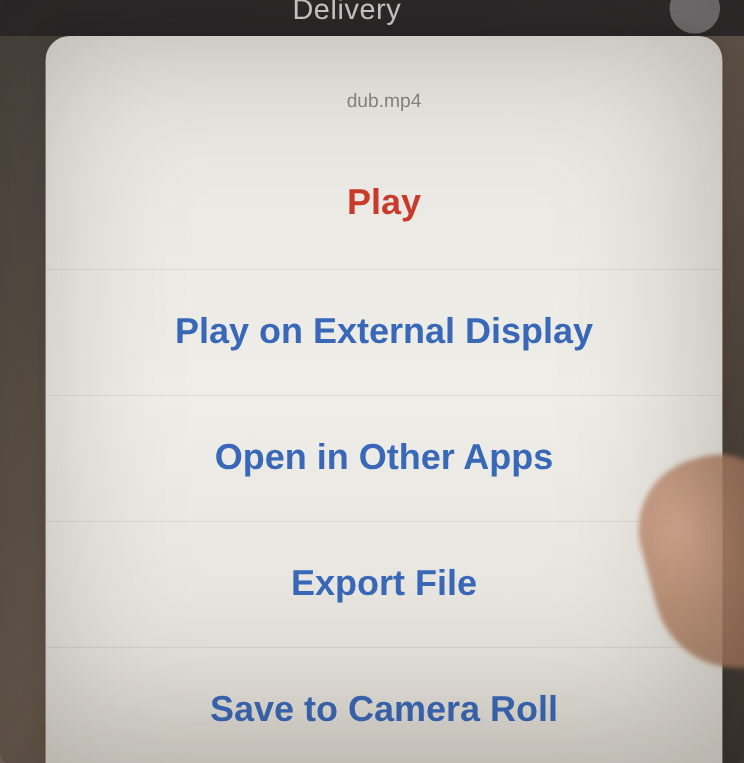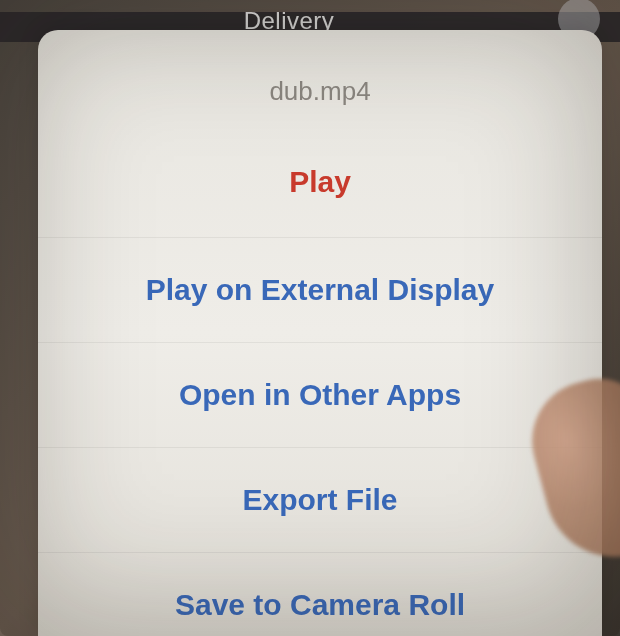--- a/index.html
+++ b/index.html
@@ -10,21 +10,21 @@
     body {
       width: 620px;
       height: 636px;
       font-family: -apple-system, BlinkMacSystemFont, "Helvetica Neue", Arial, sans-serif;
       background: linear-gradient(135deg, #4a4540 0%, #6b5d52 50%, #3a3530 100%);
       overflow: hidden;
       position: relative;
     }
     .backdrop {
       position: absolute;
-      top: 12px;
+      top: 0;
       left: 0;
       right: 0;
       height: 30px;
       background: rgba(40, 38, 42, 0.92);
       display: flex;
       align-items: center;
       justify-content: flex-end;
       padding: 0 20px;
     }
     .backdrop-title {
@@ -55,21 +55,21 @@
       bottom: 0;
       background: linear-gradient(180deg, #e8e6e0 0%, #efede8 50%, #e2dfd8 100%);
       border-radius: 20px 20px 0 0;
       overflow: hidden;
       box-shadow: 0 -2px 20px rgba(0,0,0,0.15);
     }
     .sheet-title {
       text-align: center;
       padding: 46px 0 36px;
       color: #8a8680;
-      font-size: 26px;
+      font-size: 16px;
       font-weight: 400;
     }
     .sheet-item {
       text-align: center;
       padding: 35px 0;
       font-size: 30px;
       font-weight: 700;
       border-top: 1px solid rgba(0,0,0,0.06);
       cursor: pointer;
       color: #3968b8;

